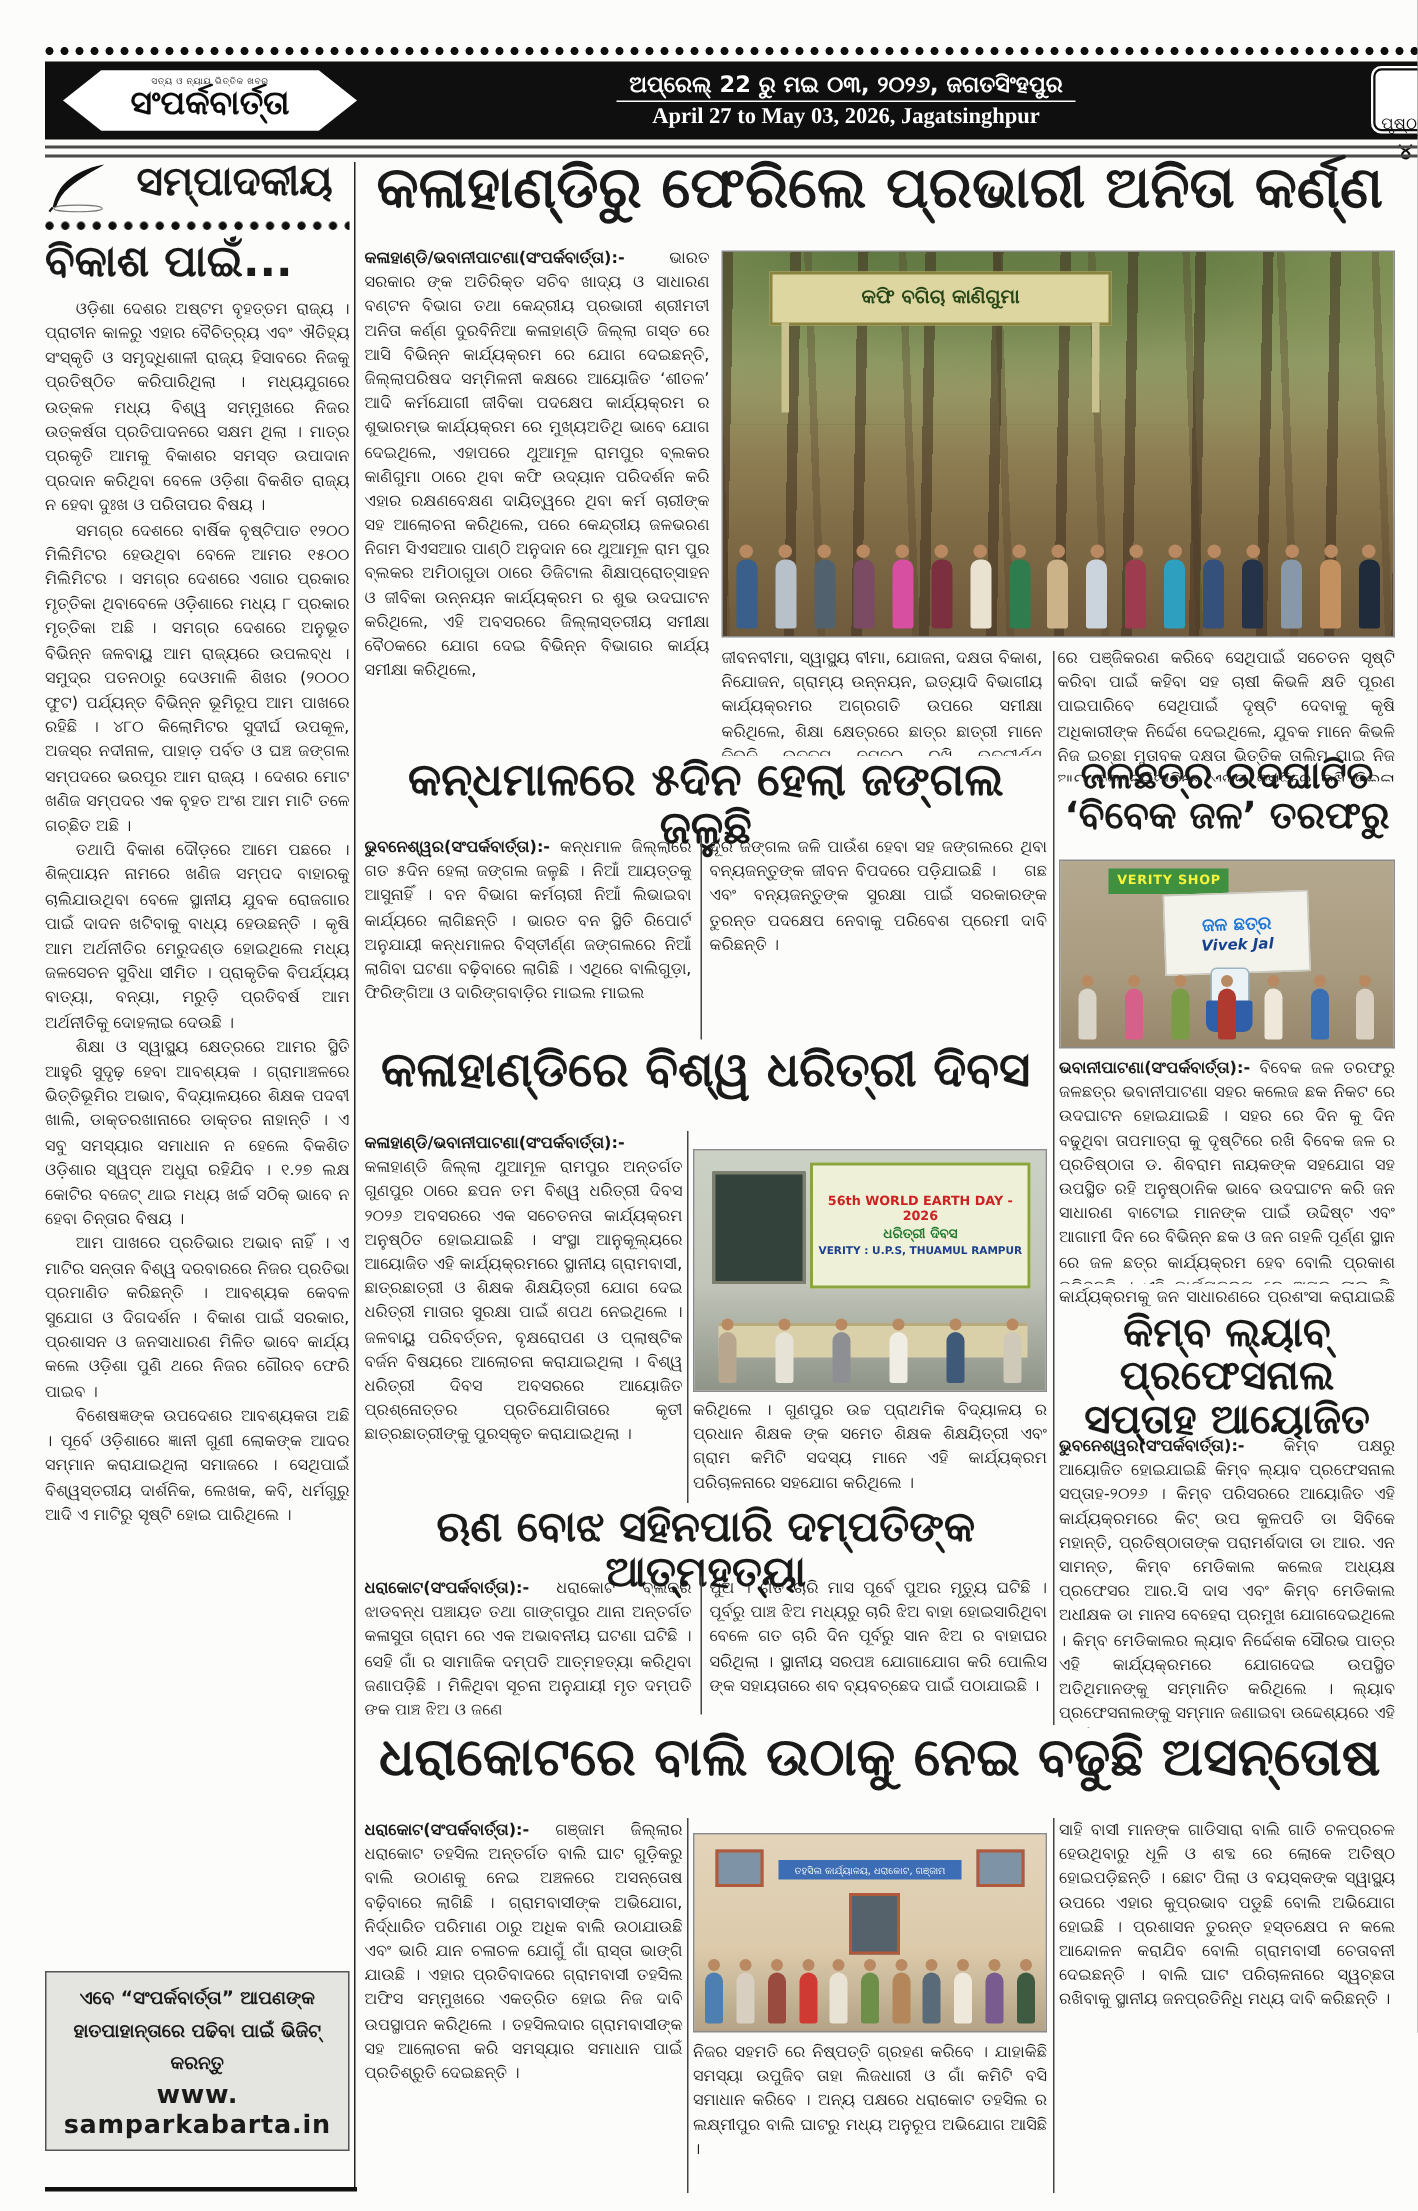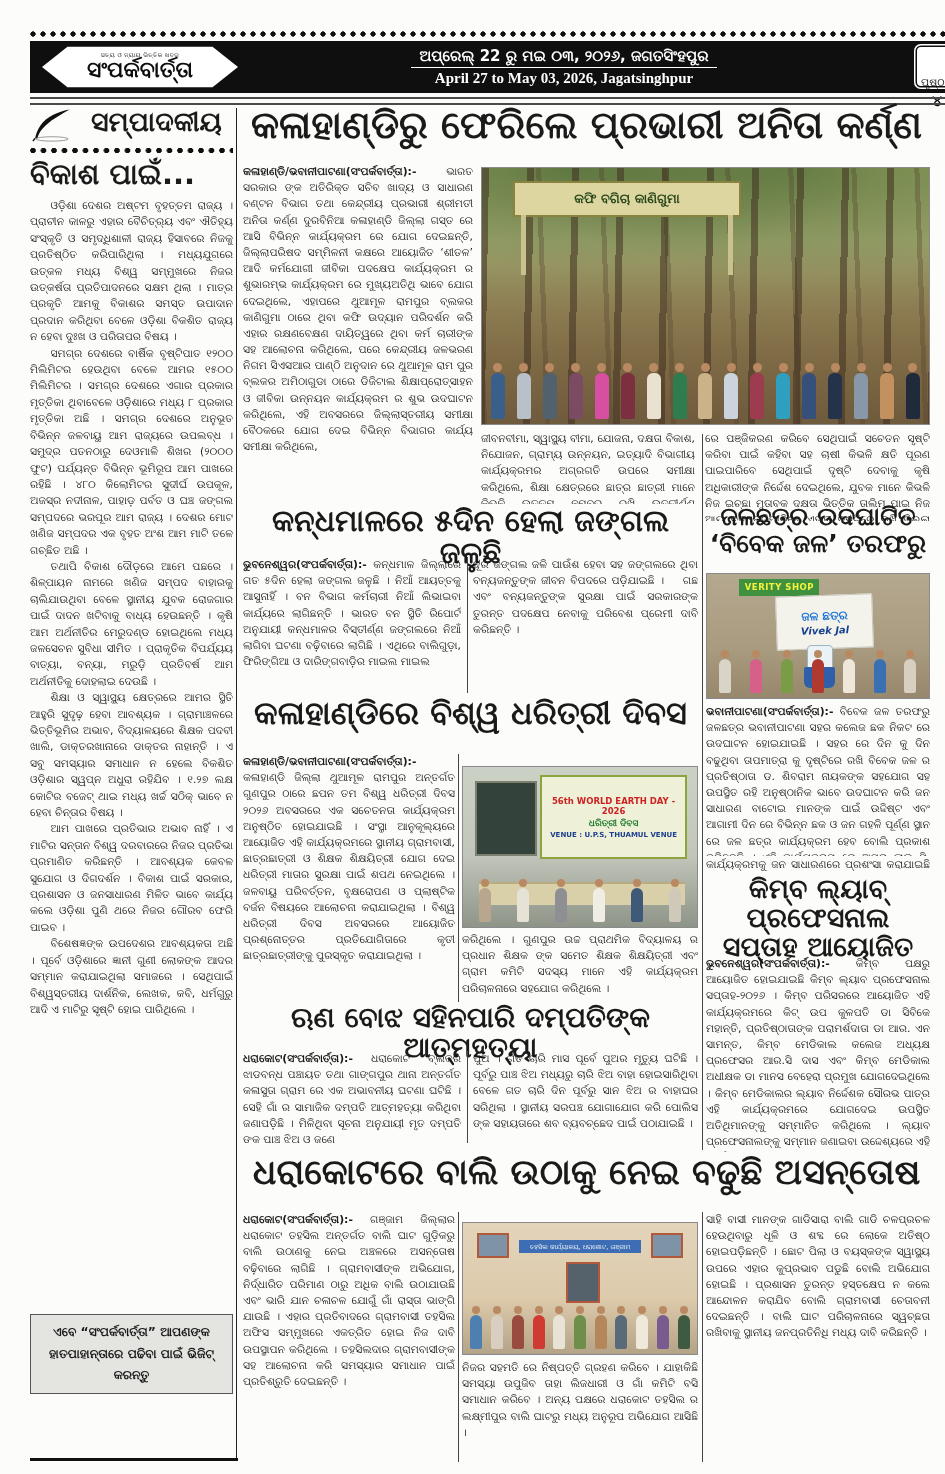--- a/index.html
+++ b/index.html
@@ -127,20 +127,21 @@
         <p>ଓଡ଼ିଶା ଦେଶର ଅଷ୍ଟମ ବୃହତ୍ତମ ରାଜ୍ୟ । ପ୍ରାଚୀନ କାଳରୁ ଏହାର ବୈଚିତ୍ର୍ୟ ଏବଂ ଐତିହ୍ୟ ସଂସ୍କୃତି ଓ ସମୃଦ୍ଧିଶାଳୀ ରାଜ୍ୟ ହିସାବରେ ନିଜକୁ ପ୍ରତିଷ୍ଠିତ କରିପାରିଥିଲା । ମଧ୍ୟଯୁଗରେ ଉତ୍କଳ ମଧ୍ୟ ବିଶ୍ୱ ସମ୍ମୁଖରେ ନିଜର ଉତ୍କର୍ଷତା ପ୍ରତିପାଦନରେ ସକ୍ଷମ ଥିଲା । ମାତ୍ର ପ୍ରକୃତି ଆମକୁ ବିକାଶର ସମସ୍ତ ଉପାଦାନ ପ୍ରଦାନ କରିଥିବା ବେଳେ ଓଡ଼ିଶା ବିକଶିତ ରାଜ୍ୟ ନ ହେବା ଦୁଃଖ ଓ ପରିତାପର ବିଷୟ ।</p>
         <p>ସମଗ୍ର ଦେଶରେ ବାର୍ଷିକ ବୃଷ୍ଟିପାତ ୧୨୦୦ ମିଲିମିଟର ହେଉଥିବା ବେଳେ ଆମର ୧୫୦୦ ମିଲିମିଟର । ସମଗ୍ର ଦେଶରେ ଏଗାର ପ୍ରକାର ମୃତ୍ତିକା ଥିବାବେଳେ ଓଡ଼ିଶାରେ ମଧ୍ୟ ୮ ପ୍ରକାର ମୃତ୍ତିକା ଅଛି । ସମଗ୍ର ଦେଶରେ ଅନୁଭୂତ ବିଭିନ୍ନ ଜଳବାୟୁ ଆମ ରାଜ୍ୟରେ ଉପଲବ୍ଧ । ସମୁଦ୍ର ପତନଠାରୁ ଦେଓମାଳି ଶିଖର (୨୦୦୦ ଫୁଟ) ପର୍ଯ୍ୟନ୍ତ ବିଭିନ୍ନ ଭୂମିରୂପ ଆମ ପାଖରେ ରହିଛି । ୪୮୦ କିଲୋମିଟର ସୁଦୀର୍ଘ ଉପକୂଳ, ଅଜସ୍ର ନଦୀନାଳ, ପାହାଡ଼ ପର୍ବତ ଓ ଘଞ୍ଚ ଜଙ୍ଗଲ ସମ୍ପଦରେ ଭରପୂର ଆମ ରାଜ୍ୟ । ଦେଶର ମୋଟ ଖଣିଜ ସମ୍ପଦର ଏକ ବୃହତ ଅଂଶ ଆମ ମାଟି ତଳେ ଗଚ୍ଛିତ ଅଛି ।</p>
         <p>ତଥାପି ବିକାଶ ଦୌଡ଼ରେ ଆମେ ପଛରେ । ଶିଳ୍ପାୟନ ନାମରେ ଖଣିଜ ସମ୍ପଦ ବାହାରକୁ ଚାଲିଯାଉଥିବା ବେଳେ ସ୍ଥାନୀୟ ଯୁବକ ରୋଜଗାର ପାଇଁ ଦାଦନ ଖଟିବାକୁ ବାଧ୍ୟ ହେଉଛନ୍ତି । କୃଷି ଆମ ଅର୍ଥନୀତିର ମେରୁଦଣ୍ଡ ହୋଇଥିଲେ ମଧ୍ୟ ଜଳସେଚନ ସୁବିଧା ସୀମିତ । ପ୍ରାକୃତିକ ବିପର୍ଯ୍ୟୟ ବାତ୍ୟା, ବନ୍ୟା, ମରୁଡ଼ି ପ୍ରତିବର୍ଷ ଆମ ଅର୍ଥନୀତିକୁ ଦୋହଲାଇ ଦେଉଛି ।</p>
         <p>ଶିକ୍ଷା ଓ ସ୍ୱାସ୍ଥ୍ୟ କ୍ଷେତ୍ରରେ ଆମର ସ୍ଥିତି ଆହୁରି ସୁଦୃଢ଼ ହେବା ଆବଶ୍ୟକ । ଗ୍ରାମାଞ୍ଚଳରେ ଭିତ୍ତିଭୂମିର ଅଭାବ, ବିଦ୍ୟାଳୟରେ ଶିକ୍ଷକ ପଦବୀ ଖାଲି, ଡାକ୍ତରଖାନାରେ ଡାକ୍ତର ନାହାନ୍ତି । ଏ ସବୁ ସମସ୍ୟାର ସମାଧାନ ନ ହେଲେ ବିକଶିତ ଓଡ଼ିଶାର ସ୍ୱପ୍ନ ଅଧୁରା ରହିଯିବ । ୧.୨୭ ଲକ୍ଷ କୋଟିର ବଜେଟ୍ ଥାଇ ମଧ୍ୟ ଖର୍ଚ୍ଚ ସଠିକ୍ ଭାବେ ନ ହେବା ଚିନ୍ତାର ବିଷୟ ।</p>
         <p>ଆମ ପାଖରେ ପ୍ରତିଭାର ଅଭାବ ନାହିଁ । ଏ ମାଟିର ସନ୍ତାନ ବିଶ୍ୱ ଦରବାରରେ ନିଜର ପ୍ରତିଭା ପ୍ରମାଣିତ କରିଛନ୍ତି । ଆବଶ୍ୟକ କେବଳ ସୁଯୋଗ ଓ ଦିଗଦର୍ଶନ । ବିକାଶ ପାଇଁ ସରକାର, ପ୍ରଶାସନ ଓ ଜନସାଧାରଣ ମିଳିତ ଭାବେ କାର୍ଯ୍ୟ କଲେ ଓଡ଼ିଶା ପୁଣି ଥରେ ନିଜର ଗୌରବ ଫେରି ପାଇବ ।</p>
         <p>ବିଶେଷଜ୍ଞଙ୍କ ଉପଦେଶର ଆବଶ୍ୟକତା ଅଛି । ପୂର୍ବେ ଓଡ଼ିଶାରେ ଜ୍ଞାନୀ ଗୁଣୀ ଲୋକଙ୍କ ଆଦର ସମ୍ମାନ କରାଯାଇଥିଲା ସମାଜରେ । ସେଥିପାଇଁ ବିଶ୍ୱସ୍ତରୀୟ ଦାର୍ଶନିକ, ଲେଖକ, କବି, ଧର୍ମଗୁରୁ ଆଦି ଏ ମାଟିରୁ ସୃଷ୍ଟି ହୋଇ ପାରିଥିଲେ ।</p>
       </div>
     <div class="promo">
       <div class="l1">ଏବେ “ସଂପର୍କବାର୍ତ୍ତା” ଆପଣଙ୍କ</div>
       <div class="l2">ହାତପାହାନ୍ତାରେ ପଢିବା ପାଇଁ ଭିଜିଟ୍ କରନ୍ତୁ</div>
+      <div class="url">www. samparkabarta.in</div>
     </div>
   </div>
   <div class="botrule"></div>
 
   <div class="main">
 
     <div class="abs h1" style="top:2px;left:0;width:687px;">କଳାହାଣ୍ଡିରୁ ଫେରିଲେ ପ୍ରଭାରୀ ଅନିତା କର୍ଣ୍ଣ</div>
 
     <div class="abs body" style="top:60px;left:0;width:230px;height:342px;">
       <span class="by">କଳାହାଣ୍ଡି/ଭବାନୀପାଟଣା(ସଂପର୍କବାର୍ତ୍ତା):-</span>
@@ -213,21 +214,21 @@
     <div class="abs hh" style="top:592px;left:0;width:455px;font-size:32px;">କଳାହାଣ୍ଡିରେ ବିଶ୍ୱ ଧରିତ୍ରୀ ଦିବସ</div>
     <div class="abs body" style="top:650px;left:0;width:212px;height:248px;">
       <span class="by">କଳାହାଣ୍ଡି/ଭବାନୀପାଟଣା(ସଂପର୍କବାର୍ତ୍ତା):-</span>
       <span>କଳାହାଣ୍ଡି ଜିଲ୍ଲା ଥୁଆମୂଳ ରାମପୁର ଅନ୍ତର୍ଗତ ଗୁଣପୁର ଠାରେ ଛପନ ତମ ବିଶ୍ୱ ଧରିତ୍ରୀ ଦିବସ ୨୦୨୬ ଅବସରରେ ଏକ ସଚେତନତା କାର୍ଯ୍ୟକ୍ରମ ଅନୁଷ୍ଠିତ ହୋଇଯାଇଛି । ସଂସ୍ଥା ଆନୁକୂଲ୍ୟରେ ଆୟୋଜିତ ଏହି କାର୍ଯ୍ୟକ୍ରମରେ ସ୍ଥାନୀୟ ଗ୍ରାମବାସୀ, ଛାତ୍ରଛାତ୍ରୀ ଓ ଶିକ୍ଷକ ଶିକ୍ଷୟିତ୍ରୀ ଯୋଗ ଦେଇ ଧରିତ୍ରୀ ମାତାର ସୁରକ୍ଷା ପାଇଁ ଶପଥ ନେଇଥିଲେ । ଜଳବାୟୁ ପରିବର୍ତ୍ତନ, ବୃକ୍ଷରୋପଣ ଓ ପ୍ଲାଷ୍ଟିକ ବର୍ଜନ ବିଷୟରେ ଆଲୋଚନା କରାଯାଇଥିଲା । ବିଶ୍ୱ ଧରିତ୍ରୀ ଦିବସ ଅବସରରେ ଆୟୋଜିତ ପ୍ରଶ୍ନୋତ୍ତର ପ୍ରତିଯୋଗିତାରେ କୃତୀ ଛାତ୍ରଛାତ୍ରୀଙ୍କୁ ପୁରସ୍କୃତ କରାଯାଇଥିଲା ।</span>
     </div>
     <div class="ph ph3 abs" style="top:662px;left:219px;width:236px;height:162px;">
       <div class="board"></div>
       <div class="ebanner">
         <span class="e1">56th WORLD EARTH DAY - 2026</span>
         <span class="e2">ଧରିତ୍ରୀ ଦିବସ</span>
-        <span class="e3">VENUE : U.P.S, THUAMUL VENUE</span>
+        <span class="e3">VERITY : U.P.S, THUAMUL RAMPUR</span>
       </div>
       <div class="etable"></div>
       <div class="figs">
         <i class="fig s" style="--c:#b8a68e"></i>
           <i class="fig s" style="--c:#e6e2d6"></i>
           <i class="fig s" style="--c:#8d8f93"></i>
         <i class="fig s" style="--c:#f0ede4"></i>
           <i class="fig s" style="--c:#3f5a78"></i>
           <i class="fig s" style="--c:#cfc9ba"></i>
       </div>

